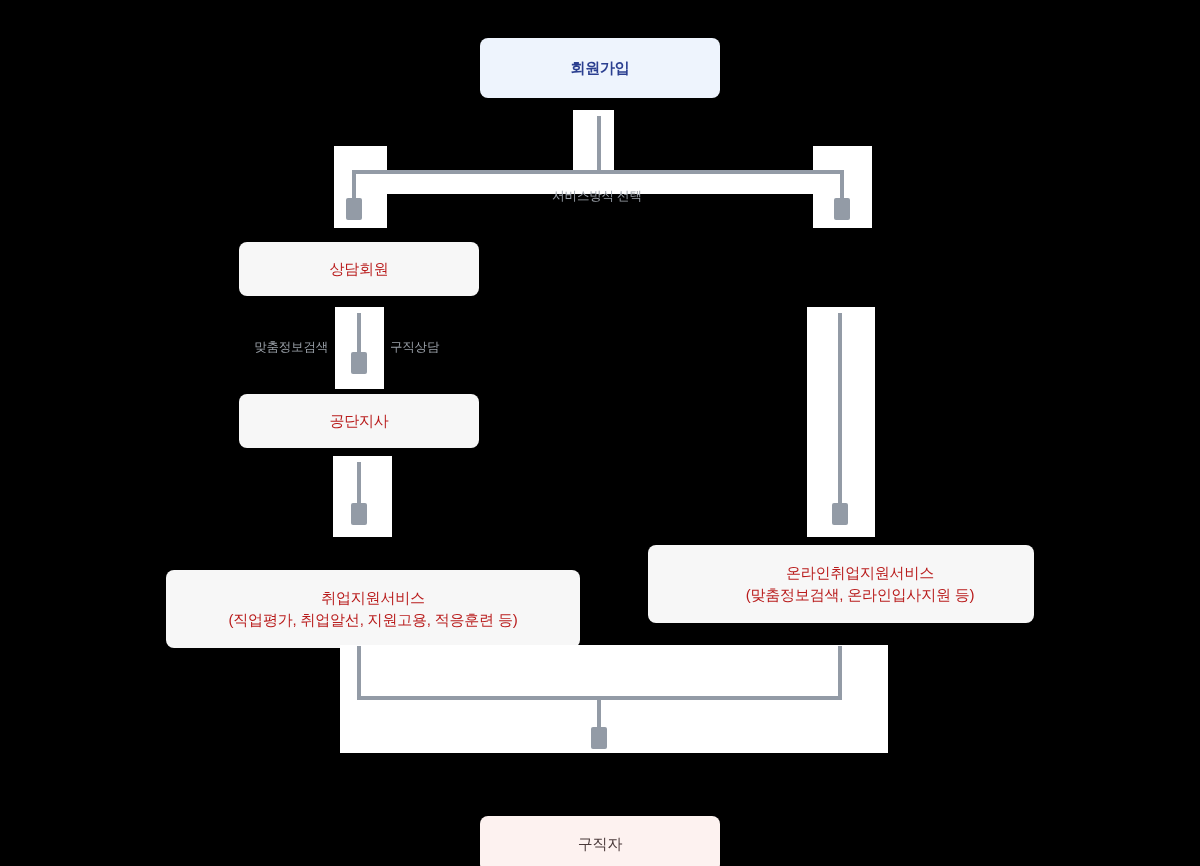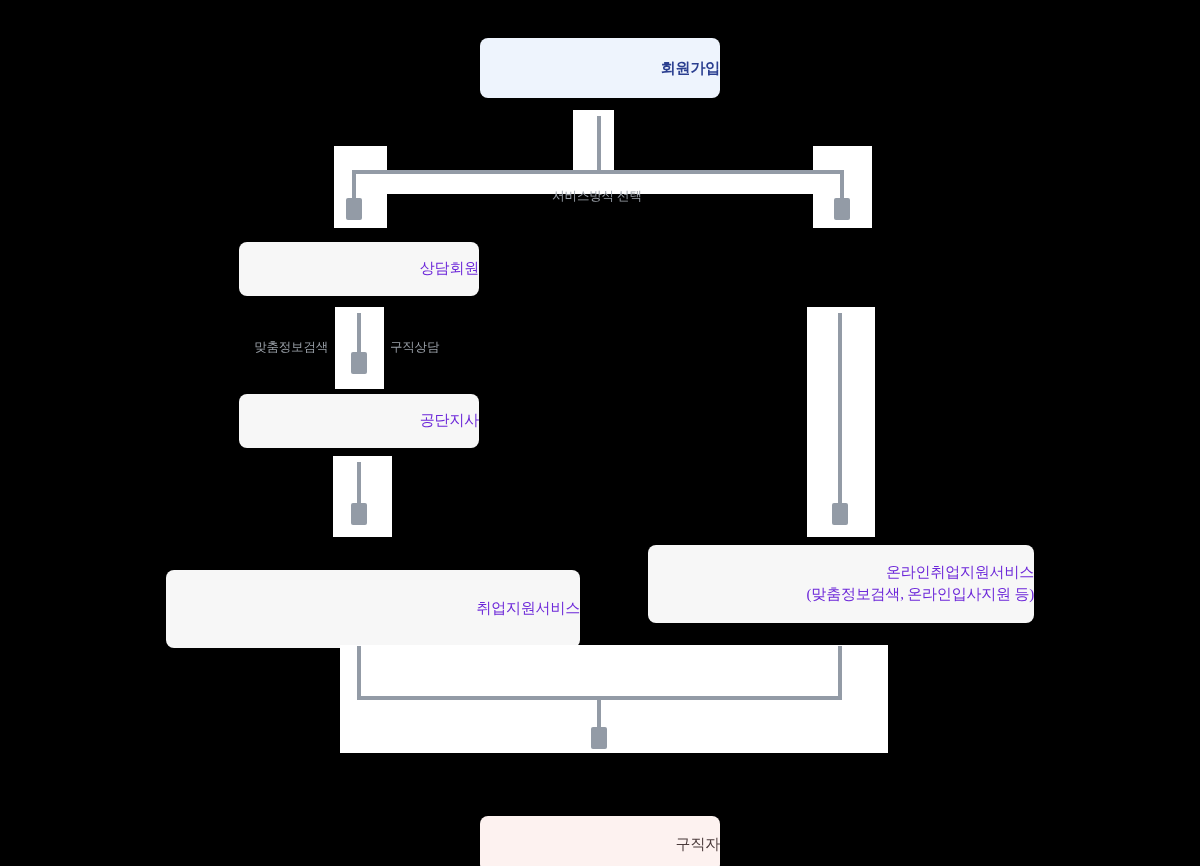--- a/index.html
+++ b/index.html
@@ -22,43 +22,42 @@
     background: #ffffff;
   }
 
   
   .node {
     position: absolute;
     box-sizing: border-box;
     border-radius: 8px;
     display: flex;
     flex-direction: column;
-    align-items: flex-end;
+    align-items: center;
     justify-content: center;
     text-align: center;
     line-height: 1.45;
     font-size: 15px;
     color: #333333;
     letter-spacing: -0.2px;
   }
   .node .line1,
   .node .line2 {
     display: block;
     white-space: nowrap;
   }
 
   .node--signup {
     background: #eef4fd;
     color: #2b3f90;
     font-weight: 600;
   }
   .node--plain {
     background: #f7f7f7;
-    color: #6d28d9;
-    font-family: Liberation Serif, serif;
+    color: #b91c1c;
   }
   .node--seeker {
     background: #fdf2f0;
     color: #4a3a3a;
     font-weight: 500;
     margin-top: 47px;
   }
 
   
   .vline {
@@ -132,20 +131,21 @@
   <div class="plate" style="left:333px; top:456px; width:59px; height:81px;"></div>
   <div class="vline" style="left:357px; top:462px; height:50px;"></div>
   <div class="arrowhead" style="left:351px; top:503px;"></div>
 
   <div class="plate" style="left:807px; top:307px; width:68px; height:230px;"></div>
   <div class="vline" style="left:838px; top:313px; height:200px;"></div>
   <div class="arrowhead" style="left:832px; top:503px;"></div>
 
   <div class="node node--plain" style="left:166px; top:570px; width:414px; height:78px;">
     <span class="line1">취업지원서비스</span>
+    <span class="line2">(직업평가, 취업알선, 지원고용, 적응훈련 등)</span>
   </div>
 
   <div class="node node--plain" style="left:648px; top:545px; width:386px; height:78px;padding-left:38px;">
     <span class="line1">온라인취업지원서비스</span>
     <span class="line2">(맞춤정보검색, 온라인입사지원 등)</span>
   </div>
 
   <div class="plate" style="left:340px; top:645px; width:548px; height:108px;"></div>
   <div class="vline" style="left:357px; top:646px; height:54px;"></div>
   <div class="vline" style="left:838px; top:646px; height:54px;"></div>

